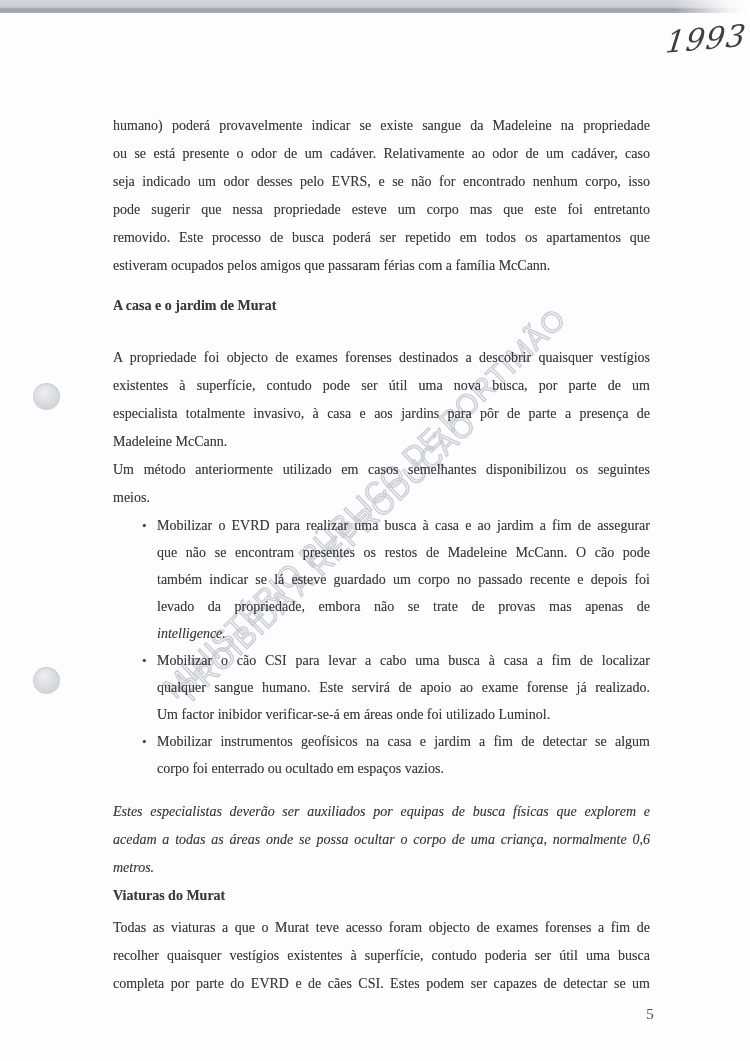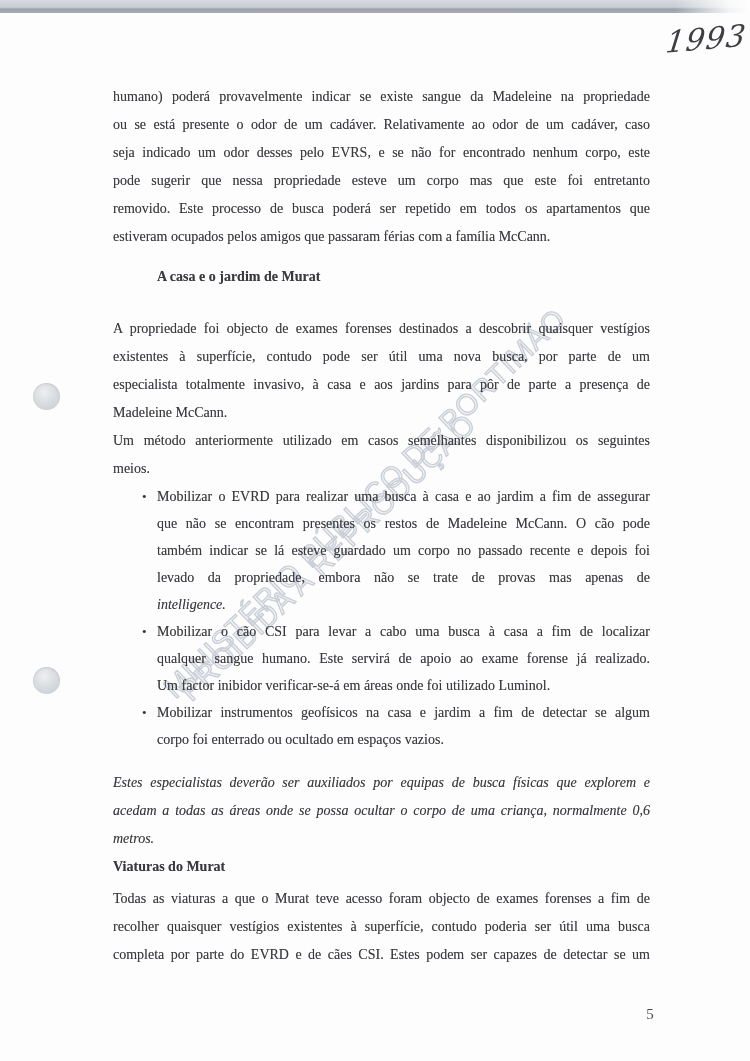--- a/index.html
+++ b/index.html
@@ -62,21 +62,21 @@
     transform: rotate(-44deg);
     z-index: 1;
     pointer-events: none;
   }
   .wm-1 { left: 65px;  top: 487px; }
   .wm-2 { left: 28px;  top: 541px; }
 
   
   .content {
     position: absolute;
-    left: 113px; top: 83px;
+    left: 113px; top: 112px;
     width: 537px;
     z-index: 2;
     font-size: 14px;
     text-shadow: 0 0 0.6px rgba(58,58,62,0.45);
   }
   .line {
     height: 28px;
     line-height: 28px;
     overflow: hidden;
     text-align: justify;
@@ -84,21 +84,21 @@
   }
   
   .line.just::after { content: ""; display: inline-block; width: 100%; height: 0; }
   .line.italic { font-style: italic; }
 
   .heading {
     font-weight: bold;
     height: 28px;
     line-height: 28px;
   }
-  .blk-h1 { margin-top: 12px; margin-bottom: 24px; margin-left: 44px; }
+  .blk-h1 { margin-top: 12px; margin-bottom: 24px; }
   .blk-p4 { margin-top: 16px; font-style: italic; }
   .blk-p5 { margin-top: 4px; }
 
   .bullets .line { height: 27px; line-height: 27px; }
   .bullet-item { position: relative; padding-left: 44px; }
   .bullet-marker {
     position: absolute;
     left: 29px; top: 0;
     line-height: 27px;
     font-size: 13px;
@@ -128,21 +128,21 @@
 
   <div>
     <div class="wm-line wm-1" style="-webkit-text-stroke: 1.2px rgb(199, 204, 213);">MINISTÉRIO PÚBLICO DE PORTIMÃO</div>
     <div class="wm-line wm-2" style="-webkit-text-stroke: 1.2px rgb(199, 204, 213);">PROIBIDA A REPRODUÇÃO</div>
   </div>
 
   <div class="content" id="content">
       <div class="para blk-p1">
         <div class="line just">humano) poderá provavelmente indicar se existe sangue da Madeleine na propriedade</div>
         <div class="line just">ou se está presente o odor de um cadáver. Relativamente ao odor de um cadáver, caso</div>
-        <div class="line just">seja indicado um odor desses pelo EVRS, e se não for encontrado nenhum corpo, este</div>
+        <div class="line just">seja indicado um odor desses pelo EVRS, e se não for encontrado nenhum corpo, isso</div>
         <div class="line just">pode sugerir que nessa propriedade esteve um corpo mas que este foi entretanto</div>
         <div class="line just">removido. Este processo de busca poderá ser repetido em todos os apartamentos que</div>
         <div class="line">estiveram ocupados pelos amigos que passaram férias com a família McCann.</div>
       </div>
       <div class="heading blk-h1">A casa e o jardim de Murat</div>
       <div class="para blk-p2">
         <div class="line just">A propriedade foi objecto de exames forenses destinados a descobrir quaisquer vestígios</div>
         <div class="line just">existentes à superfície, contudo pode ser útil uma nova busca, por parte de um</div>
         <div class="line just">especialista totalmente invasivo, à casa e aos jardins para pôr de parte a presença de</div>
         <div class="line">Madeleine McCann.</div>

